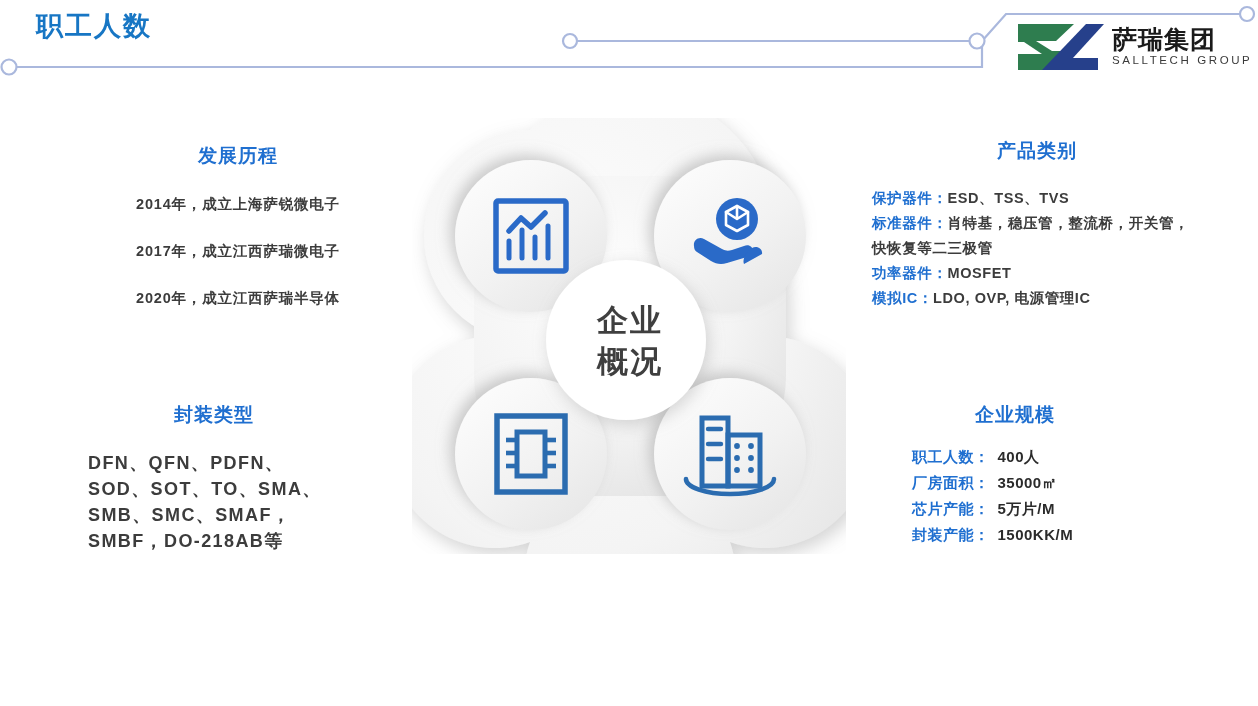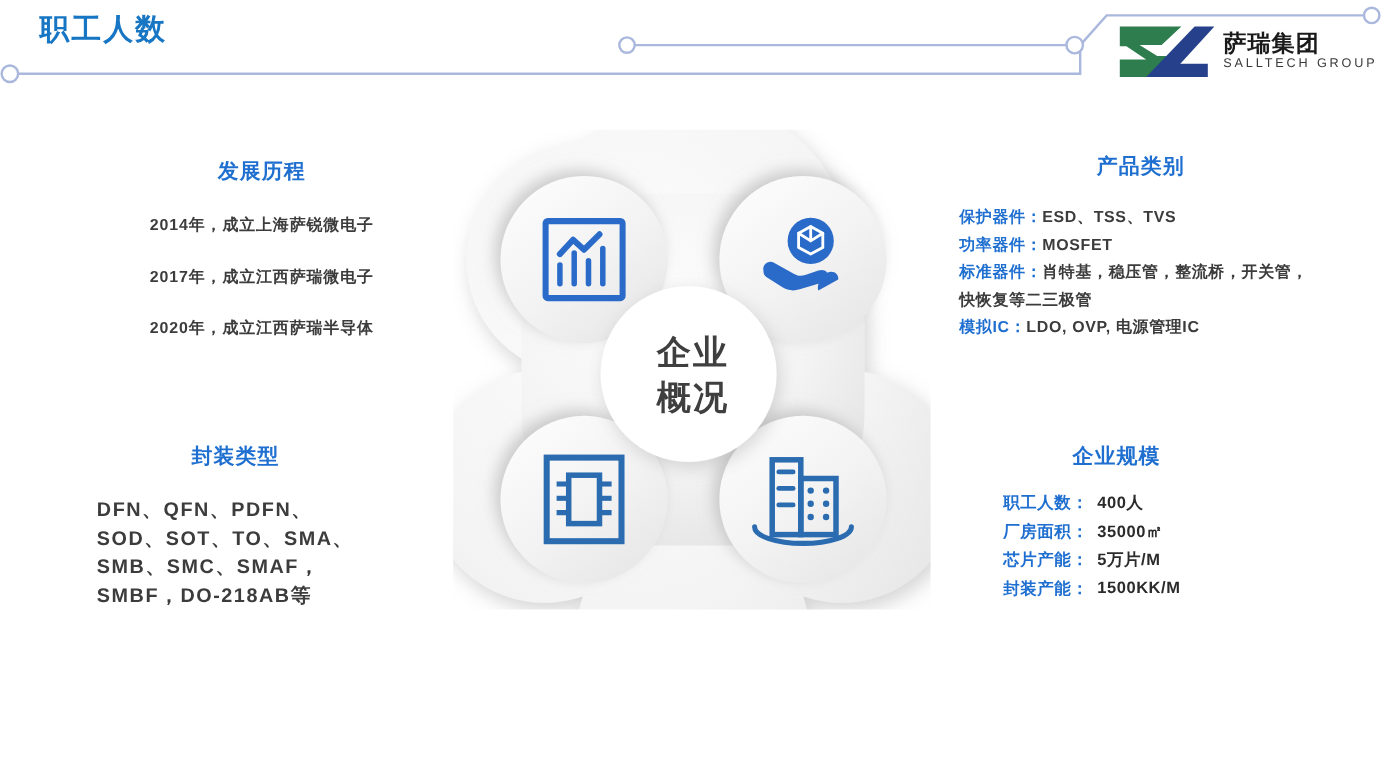--- a/index.html
+++ b/index.html
@@ -46,21 +46,21 @@
     gap: 8px;
   }
   #logo-mark { display: block; }
   #logo-text {
     display: flex;
     flex-direction: column;
     justify-content: center;
     line-height: 1;
   }
   #logo-cn {
-    font-size: 21px;
+    font-size: 25px;
     font-weight: bold;
     color: #1a1a1a;
     letter-spacing: 1px;
     white-space: nowrap;
   }
   #logo-en {
     font-size: 11.5px;
     color: #3a3a3a;
     letter-spacing: 2.6px;
     margin-top: 3px;
@@ -236,22 +236,22 @@
 
 <div id="package-block">
   <div class="block-heading">封装类型</div>
   <div id="package-text">DFN、QFN、PDFN、SOD、SOT、TO、SMA、SMB、SMC、SMAF，SMBF，DO-218AB等</div>
 </div>
 
 <div id="product-block">
   <div class="block-heading">产品类别</div>
   <div id="product-list">
     <div class="product-row"><span class="product-label">保护器件：</span><span class="product-value">ESD、TSS、TVS</span></div>
+    <div class="product-row"><span class="product-label">标准器件：</span><span class="product-value">肖特基，稳压管，整流桥，开关管，快恢复等二三极管</span></div>
     <div class="product-row"><span class="product-label">功率器件：</span><span class="product-value">MOSFET</span></div>
-    <div class="product-row"><span class="product-label">标准器件：</span><span class="product-value">肖特基，稳压管，整流桥，开关管，快恢复等二三极管</span></div>
     <div class="product-row"><span class="product-label">模拟IC：</span><span class="product-value">LDO, OVP, 电源管理IC</span></div>
   </div>
 </div>
 
 <div id="scale-block">
   <div class="block-heading">企业规模</div>
   <div id="scale-list">
     <div class="scale-row">
         <span class="scale-label">职工人数：</span>
         <span class="scale-value">400人</span>

